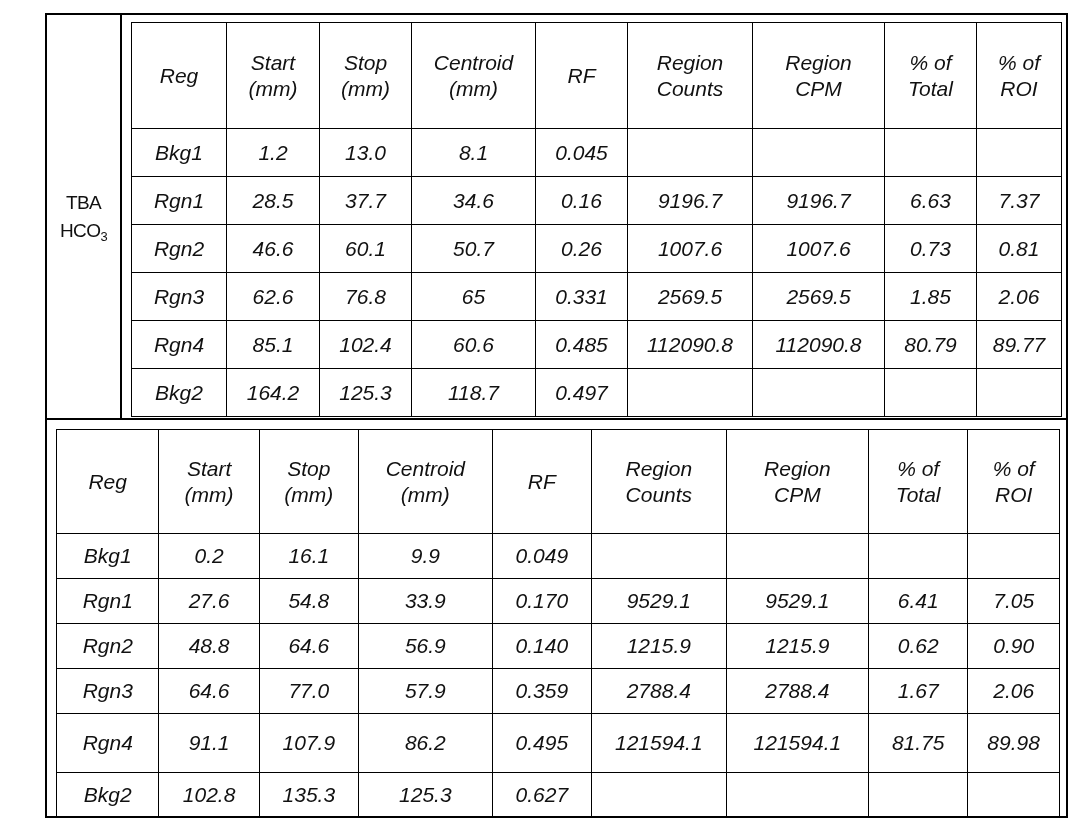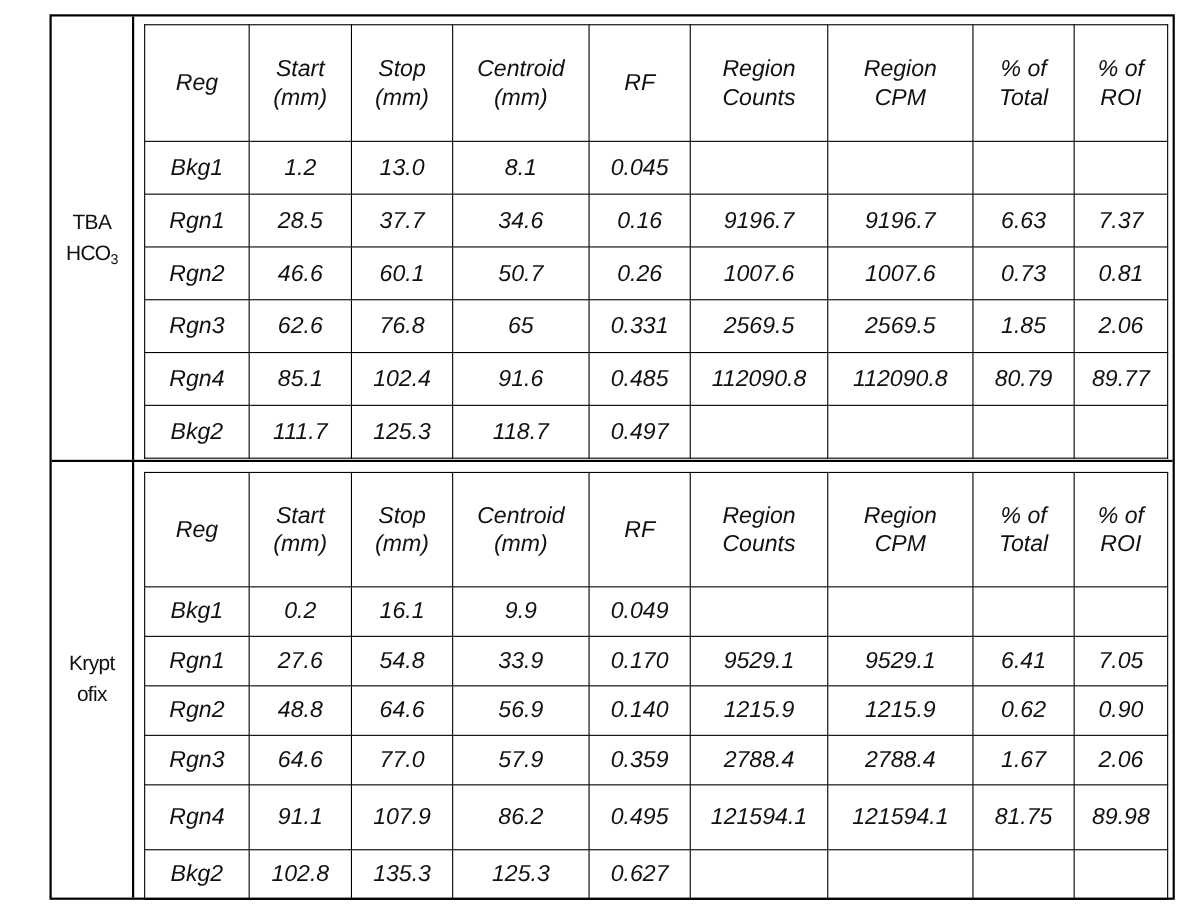--- a/index.html
+++ b/index.html
@@ -207,48 +207,44 @@
             <td>0.331</td>
             <td>2569.5</td>
             <td>2569.5</td>
             <td>1.85</td>
             <td>2.06</td>
           </tr>
           <tr>
             <td>Rgn4</td>
             <td>85.1</td>
             <td>102.4</td>
-            <td>91.6</td>
+            <td>60.6</td>
             <td>0.485</td>
             <td>112090.8</td>
             <td>112090.8</td>
             <td>80.79</td>
             <td>89.77</td>
           </tr>
           <tr>
             <td>Bkg2</td>
-            <td>111.7</td>
+            <td>164.2</td>
             <td>125.3</td>
             <td>118.7</td>
             <td>0.497</td>
             <td></td>
             <td></td>
             <td></td>
             <td></td>
           </tr>
         </tbody>
       </table>
     </div>
   </div>
 
   <div class="section bottom">
-    <div class="label-cell">
-      <span class="ln">Krypt</span>
-      <span class="ln">ofix</span>
-    </div>
     <div class="tbl-wrap">
       <table class="data">
         <colgroup>
           <col class="c-reg">
             <col class="c-start">
             <col class="c-stop">
             <col class="c-centroid">
             <col class="c-rf">
             <col class="c-rcounts">
             <col class="c-rcpm">

